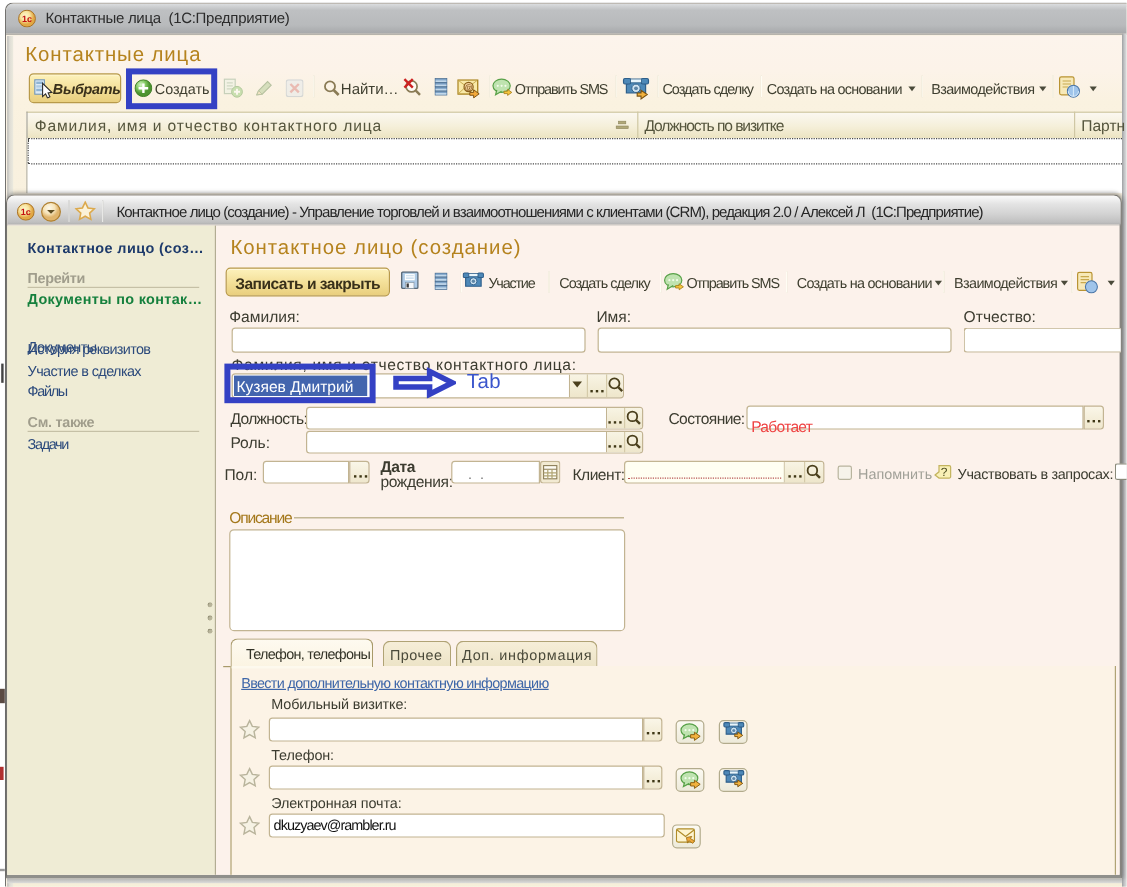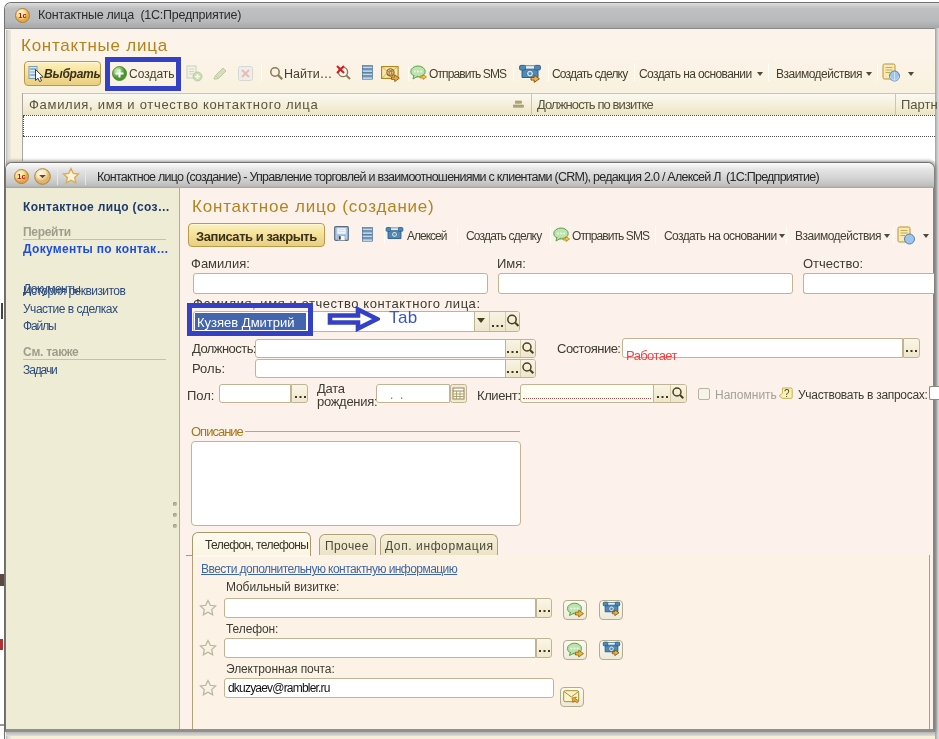--- a/index.html
+++ b/index.html
@@ -205,21 +205,21 @@
 
 <div class="abs" style="left:6px; top:188px; width:173px; height:541px; background:#efecd5;"></div>
 <div class="abs" style="left:179px; top:188px; width:1px; height:541px; background:#b2ad93;"></div>
 <div class="abs" style="left:173px; top:502px; width:4px; height:4px; border-radius:50%; background:#b8b49a; box-shadow:inset 0.5px 0.5px 0 #8f8b72;"></div>
 <div class="abs" style="left:173px; top:513px; width:4px; height:4px; border-radius:50%; background:#b8b49a; box-shadow:inset 0.5px 0.5px 0 #8f8b72;"></div>
 <div class="abs" style="left:173px; top:524px; width:4px; height:4px; border-radius:50%; background:#b8b49a; box-shadow:inset 0.5px 0.5px 0 #8f8b72;"></div>
 
 <div class="navlink" id="nv1" style="left:23px; top:200px; font-weight:bold; letter-spacing:0.35px; color:#1d3a6b;">Контактное лицо (соз…</div>
 <div class="navhead" id="nv2" style="left:23px; top:225px; letter-spacing:-0.3px;">Перейти</div>
 <div class="navline" style="left:23px; top:239px; width:143px;"></div>
-<div class="navlink" id="nv3" style="left:23px; top:242px; font-weight:bold; letter-spacing:0.3px; color:#1d4ed8;">Документы по контак…</div>
+<div class="navlink" id="nv3" style="left:23px; top:242px; font-weight:bold; letter-spacing:0.3px; color:#15803d;">Документы по контак…</div>
 <div class="navlink" id="nv4" style="left:23px; top:282px; letter-spacing:-0.5px;">Документы</div>
 <div class="navlink" id="nv5" style="left:23px; top:284px; letter-spacing:-0.55px;">История реквизитов</div>
 <div class="navlink" id="nv6" style="left:23px; top:302px; letter-spacing:-0.5px;">Участие в сделках</div>
 <div class="navlink" id="nv7" style="left:23px; top:319px; letter-spacing:-1.1px;">Файлы</div>
 <div class="navhead" id="nv8" style="left:23px; top:345px; letter-spacing:-0.25px;">См. также</div>
 <div class="navline" style="left:23px; top:359px; width:143px;"></div>
 <div class="navlink" id="nv9" style="left:23px; top:363px; letter-spacing:-1.1px;">Задачи</div>
 
 <div class="abs" id="h2" style="left:192px; top:197px; font-size:17px; letter-spacing:0.8px; color:#b5831e; white-space:nowrap;">Контактное лицо (создание)</div>
 
@@ -250,21 +250,21 @@
 <div class="sep" style="left:384px; top:226px;"></div>
 
 <svg class="abs" style="left:385px; top:226px;" width="19" height="16" viewBox="0 0 20 16">
   <path d="M3.2 5.5 L5.8 3.2 L14.2 3.2 L16.8 5.5 L16.8 12.8 L3.2 12.8 Z" fill="#4e89b8" stroke="#2e5f8a" stroke-width="1"></path>
   <rect x="1.2" y="1.2" width="5" height="4" rx="1" fill="#4e89b8" stroke="#2e5f8a" stroke-width="0.9"></rect>
   <rect x="13.8" y="1.2" width="5" height="4" rx="1" fill="#4e89b8" stroke="#2e5f8a" stroke-width="0.9"></rect>
   <rect x="6" y="1.6" width="8" height="2.8" fill="#e8f5fb" stroke="#2e5f8a" stroke-width="0.7"></rect>
   <circle cx="10" cy="8.4" r="3.1" fill="#cfe4f2" stroke="#2e5f8a" stroke-width="0.8"></circle>
   <circle cx="10" cy="8.4" r="1.5" fill="#5e87a8"></circle>
 </svg>
-<div class="tbtxt" id="tsob" style="left:407px; top:229px; letter-spacing:-1px;">Алексей</div>
+<div class="tbtxt" id="tsob" style="left:407px; top:229px; letter-spacing:-1px;">Участие</div>
 <div class="sep" style="left:457px; top:226px;"></div>
 <div class="tbtxt" id="tss2" style="left:466px; top:229px; letter-spacing:-0.8px;">Создать сделку</div>
 <div class="sep" style="left:550px; top:226px;"></div>
 <svg class="abs" style="left:553px; top:227px;" width="17" height="16" viewBox="0 0 17 16">
   <ellipse cx="8" cy="6.5" rx="7.2" ry="5.5" fill="#bfe3b0" stroke="#58a148" stroke-width="1"></ellipse>
   <path d="M4 10 L3 14 L8 11" fill="#bfe3b0" stroke="#58a148" stroke-width="1"></path>
   <circle cx="4.8" cy="6.5" r="0.9" fill="#f2fbea"></circle>
     <circle cx="8" cy="6.5" r="0.9" fill="#f2fbea"></circle>
     <circle cx="11.2" cy="6.5" r="0.9" fill="#f2fbea"></circle>
   <path d="M10 11 h3 v-1.5 l3.5 2.5 l-3.5 2.5 V13 h-3 Z" fill="#f5c53c" stroke="#a87d1a" stroke-width="0.7"></path>
@@ -336,21 +336,21 @@
 <div class="d3" style="left:507px; top:371px;"></div>
 <svg class="abs" style="left:521px; top:361px;" width="14" height="16" viewBox="0 0 14 16">
   <circle cx="6" cy="6" r="4" fill="none" stroke="#4a3f1c" stroke-width="1.5"></circle>
   <line x1="9" y1="9" x2="12.3" y2="12.3" stroke="#4a3f1c" stroke-width="2"></line>
 </svg>
 
 <div class="lbl" style="left:187px; top:388px;">Пол:</div>
 <div class="inp" style="left:219px; top:384px; width:72px; height:19px; border-radius:3px 0 0 3px;"></div>
 <div class="dots" style="left:291px; top:384px; width:17px; height:19px; border:1px solid #c2b492; border-radius:0 3px 3px 0; background:linear-gradient(#faf6e8,#efe7cd);"></div>
 <div class="d3" style="left:295px; top:396px;"></div>
-<div class="lbl" style="left:317px; top:381px; letter-spacing:-0.3px;">Дата</div>
+<div class="lbl" style="left:317px; top:381px; letter-spacing:-0.3px;font-weight:bold;">Дата</div>
 <div class="lbl" style="left:317px; top:394px; letter-spacing:-0.3px;">рождения:</div>
 <div class="inp" style="left:376px; top:384px; width:74px; height:19px; border-radius:3px 0 0 3px;"></div>
 <div class="abs" style="left:390px; top:388px; font-size:12px; color:#777;">.&nbsp;&nbsp;.</div>
 <svg class="abs" style="left:450px; top:384px;" width="17" height="19" viewBox="0 0 17 19">
   <rect x="0.5" y="0.5" width="16" height="18" rx="2" fill="#f2ead2" stroke="#c2b492"></rect>
   <rect x="3" y="4" width="11" height="11" fill="#fdfbf3" stroke="#8a7b55" stroke-width="0.9"></rect>
   <line x1="3" y1="7" x2="14" y2="7" stroke="#8a7b55" stroke-width="0.9"></line>
   <line x1="6.5" y1="7" x2="6.5" y2="15" stroke="#b0a473"></line>
     <line x1="10" y1="7" x2="10" y2="15" stroke="#b0a473"></line>
   <line x1="3" y1="10" x2="14" y2="10" stroke="#b0a473"></line>

